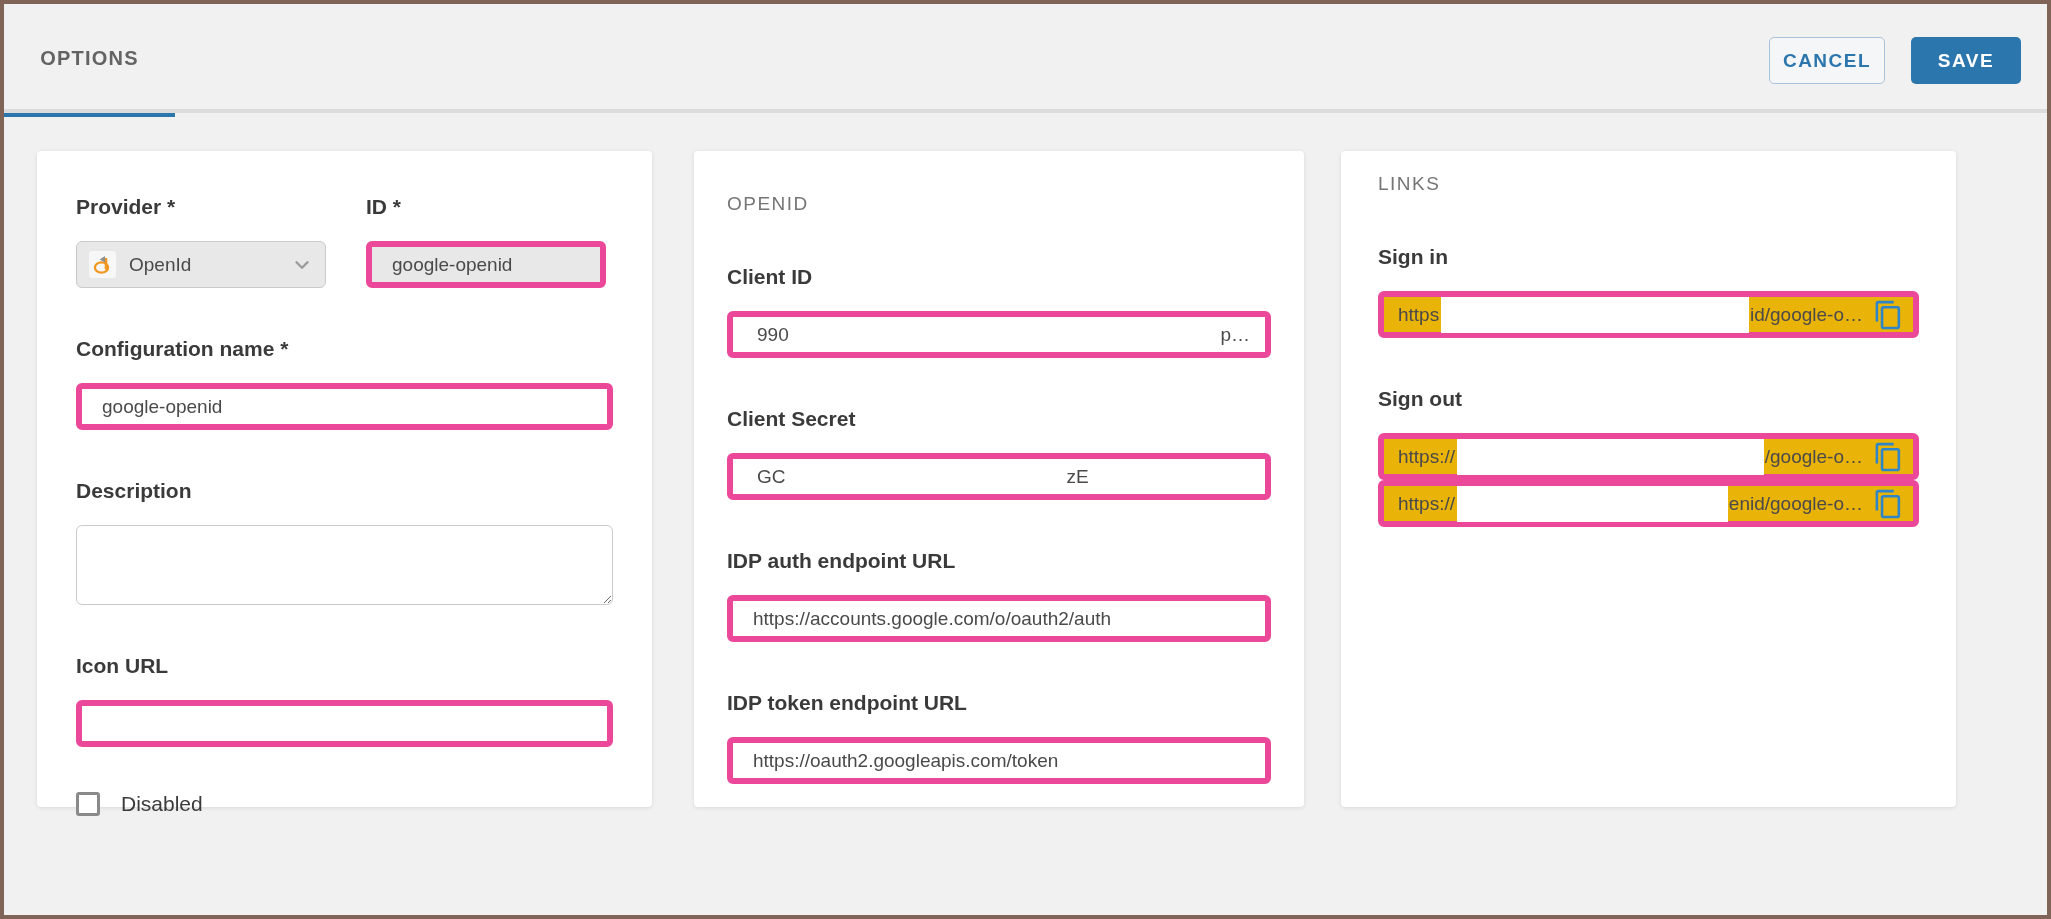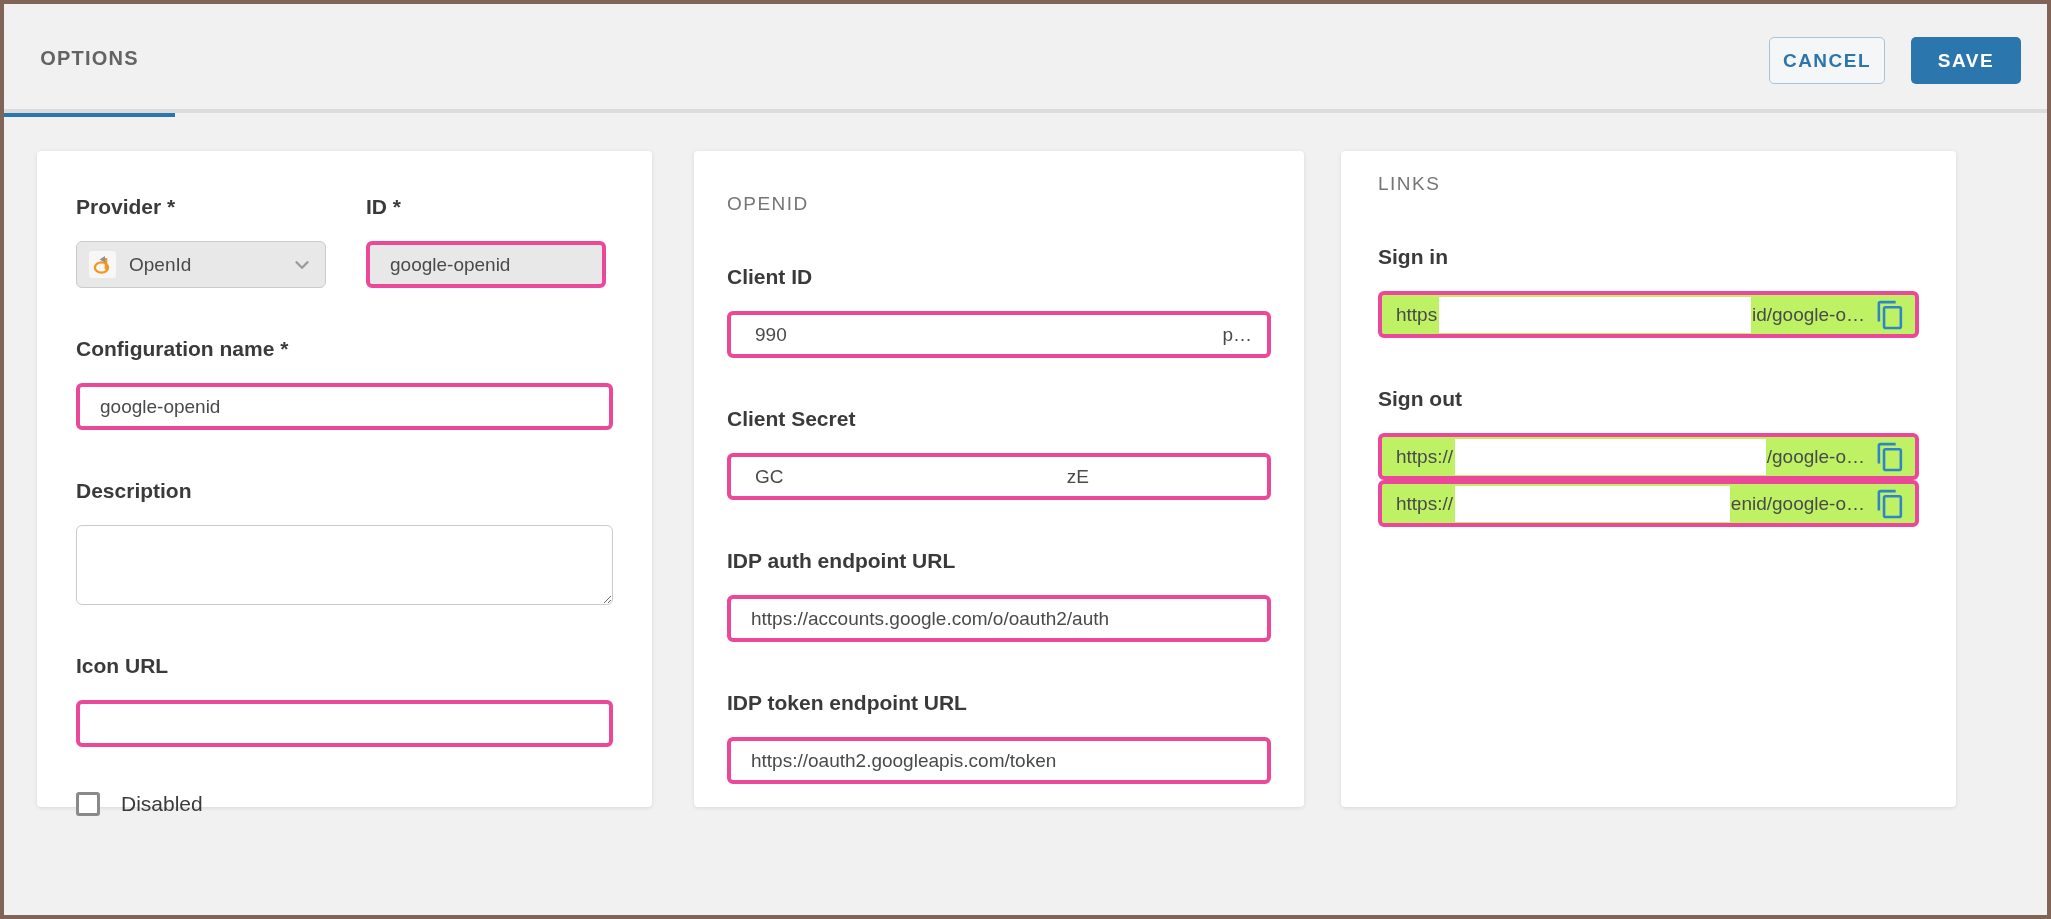--- a/index.html
+++ b/index.html
@@ -43,21 +43,21 @@
   .card1 { width: 615px; padding: 43px 39px; }
   .card2 { width: 610px; padding: 41px 33px; margin-left: 42px; }
   .card3 { width: 615px; padding: 21px 37px; margin-left: 37px; }
 
   .section-label { font-size: 19px; color: #757575; letter-spacing: 1.5px; line-height: 24px; }
   .field-label   { font-size: 21px; font-weight: 700; color: #3a3a3a; line-height: 25px; }
   .mb-label { margin-bottom: 22px; }
   .mt-group { margin-top: 48px; }
 
   .input, .composite, .link-field, .descbox {
-    height: 47px; border: 4px solid #ec4899; border-radius: 6px;
+    height: 47px; border: 6px solid #ec4899; border-radius: 6px;
     background: #ffffff; font-size: 19px; color: #4a4a4a;
     width: 100%; font-family: inherit;
   }
   .input { padding: 0 20px; }
   .gray-bg { background: #e8e8e8; }
 
   
   .row { display: flex; }
   .col-provider { width: 250px; }
   .col-id { width: 240px; margin-left: 40px; }
@@ -82,21 +82,21 @@
   .checkbox { width: 24px; height: 24px; border: 3px solid #8a8a8a; border-radius: 3px; background: #fff; cursor: pointer; flex: 0 0 auto; }
   .checkbox-label { margin-left: 21px; font-size: 21px; color: #3b3b3b; }
 
   
   .composite { display: flex; align-items: center; padding: 0 15px 0 24px; }
   .composite .spacer { flex: 1 1 auto; height: 34px; background: #ffffff; }
   .composite .fixed-spacer { width: 57%; height: 34px; background: #ffffff; }
   .composite span { white-space: nowrap; }
 
   
-  .link-field { display: flex; align-items: center; padding: 0 7px 0 14px; background: #bef264; }
+  .link-field { display: flex; align-items: center; padding: 0 7px 0 14px; background: #eab308; }
   .link-field .redact { flex: 1 1 auto; height: 36px; background: #ffffff; margin-left: 2px; }
   .link-field .link-end { white-space: nowrap; margin-left: 1px; }
   .copy-btn {
     margin-left: 7px; width: 36px; height: 40px; flex: 0 0 auto;
     display: flex; align-items: center; justify-content: center; cursor: pointer;
     background: transparent; border: none; padding: 0;
   }
 </style>
 </head>
 <body>

